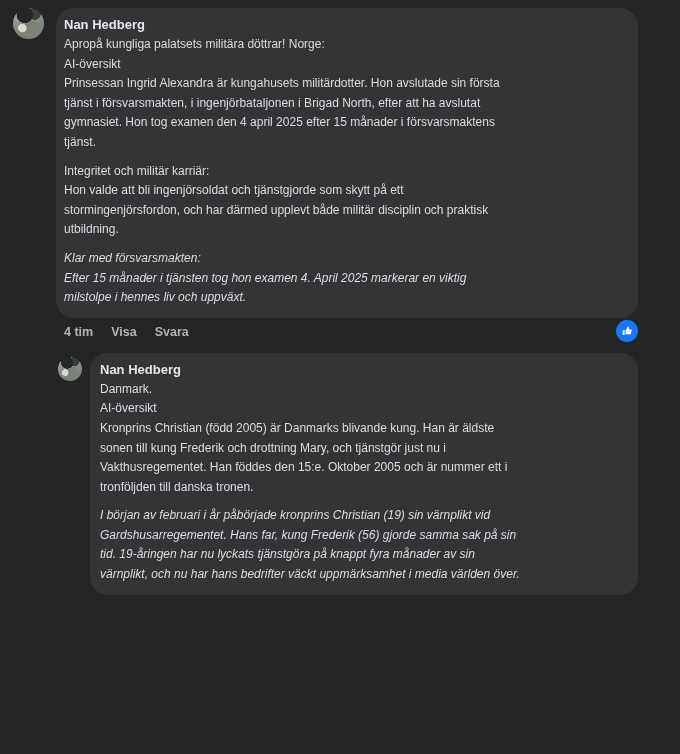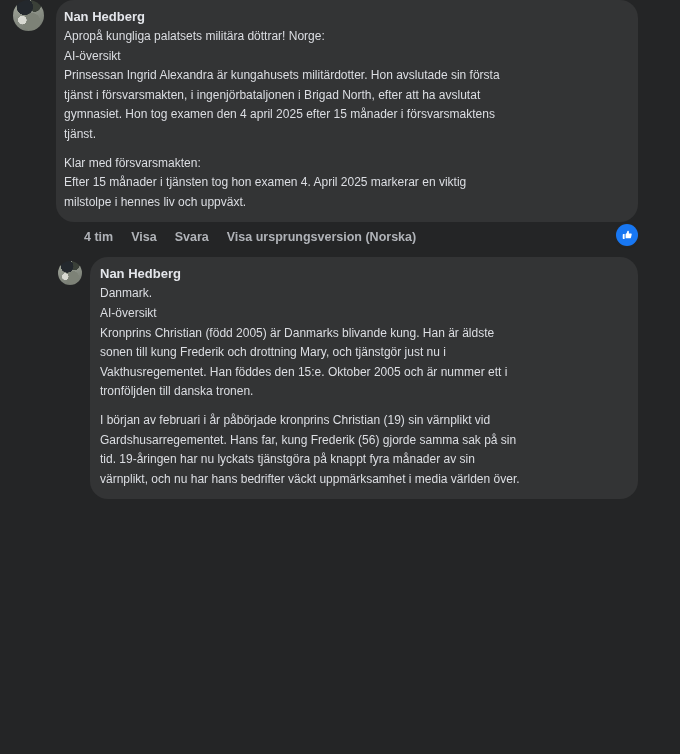--- a/index.html
+++ b/index.html
@@ -6,20 +6,21 @@
   html, body { width: 680px; height: 754px; }
   body {
     background: #242526;
     font-family: "Liberation Sans", "DejaVu Sans", sans-serif;
     color: #dcdee3;
     overflow: hidden;
   }
   .page {
     width: 680px;
     height: 754px;
+    padding-top: 8px;
     position: relative;
   }
   .comment {
     display: flex;
     align-items: flex-start;
     padding-right: 42px;
   }
   .comment.top-level { padding-left: 13px; }
   .comment.reply { margin-left: 58px; margin-top: 12px; }
   .avatar {
@@ -51,41 +52,41 @@
     display: inline-block;
     cursor: pointer;
   }
   .bubble p {
     font-size: 12px;
     line-height: 19.6px;
     color: #dcdee3;
     white-space: pre-line;
     margin-bottom: 9px;
   }
-  .bubble p:last-child { margin-bottom: 0; }
+  .bubble p:last-child { margin-bottom: 0; font-style: italic; }
   .actions {
     display: flex;
     align-items: center;
     gap: 18px;
     margin-top: 6px;
     padding-left: 8px;
     position: relative;
     height: 17px;
   }
   .actions .meta-item {
     font-size: 12.5px;
     font-weight: 700;
     color: #b0b3b8;
     background: none;
     border: none;
     font-family: inherit;
     cursor: pointer;
     white-space: nowrap;
   }
-  .actions .time { cursor: pointer; margin-left: 20px; }
+  .actions .time { cursor: pointer; }
   .reaction-badge {
     position: absolute;
     right: 0;
     top: -4px;
     width: 22px;
     height: 22px;
     border-radius: 50%;
     background: #1877f2;
     display: flex;
     align-items: center;
@@ -104,29 +105,32 @@
     <div class="avatar lg"></div>
     <div class="comment-main">
       <div class="bubble">
         <span class="author">Nan Hedberg</span>
         <p>Apropå kungliga palatsets militära döttrar! Norge:
 AI-översikt
 Prinsessan Ingrid Alexandra är kungahusets militärdotter. Hon avslutade sin första
 tjänst i försvarsmakten, i ingenjörbataljonen i Brigad North, efter att ha avslutat
 gymnasiet. Hon tog examen den 4 april 2025 efter 15 månader i försvarsmaktens
 tjänst.</p>
+        <p>Integritet och militär karriär:
+Hon valde att bli ingenjörsoldat och tjänstgjorde som skytt på ett
+stormingenjörsfordon, och har därmed upplevt både militär disciplin och praktisk
+utbildning.</p>
         <p>Klar med försvarsmakten:
 Efter 15 månader i tjänsten tog hon examen 4. April 2025 markerar en viktig
 milstolpe i hennes liv och uppväxt.</p>
       </div>
       <div class="actions">
         <span class="meta-item time">4 tim</span>
         <button class="meta-item">Visa</button>
         <button class="meta-item">Svara</button>
-        <button class="meta-item">Visa ursprungsversion (Norska)</button>
         <div class="reaction-badge">
           <span>
             <svg viewBox="0 0 16 16" xmlns="http://www.w3.org/2000/svg">
               <path fill="#ffffff" d="M4.8 6.8v6.4H3.1c-.45 0-.8-.35-.8-.8V7.6c0-.45.35-.8.8-.8h1.7zm1.3 6.4V6.6c1-.45 1.7-1.3 2-2.35l.3-1.2c.12-.5.62-.82 1.12-.7.58.13.98.63.98 1.22v2.28h2.55c.82 0 1.42.78 1.22 1.57l-.95 3.8c-.18.73-.84 1.23-1.58 1.23H6.1z"></path>
             </svg>
           </span>
         </div>
       </div>
     </div>
   </div>

